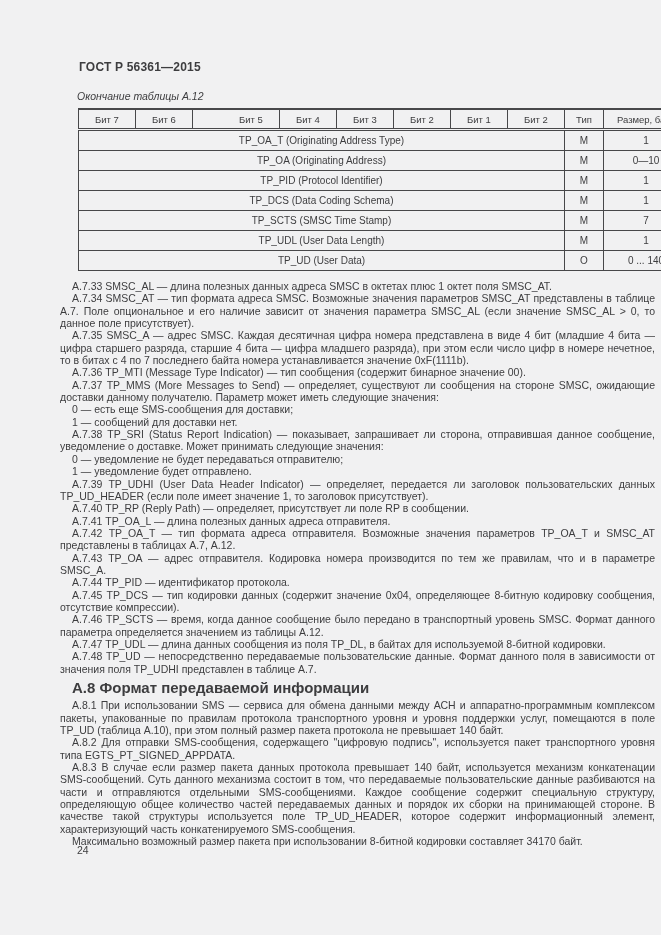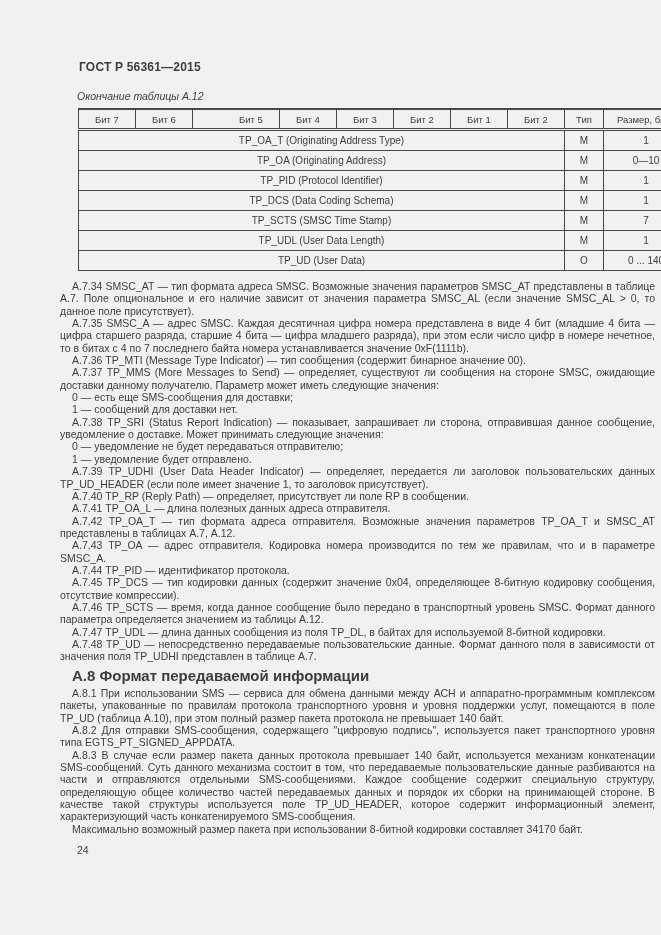--- a/index.html
+++ b/index.html
@@ -116,20 +116,21 @@
       <tr>
         <td colspan="8">TP_UD (User Data)</td>
         <td>O</td>
         <td>0 ... 140</td>
       </tr>
     </tbody>
 </table>
 
 <div class="body-text">
   <div id="paragraphs-a7">
+      <p>А.7.33  SMSC_AL — длина полезных данных адреса SMSC в октетах плюс 1 октет поля SMSC_AT.</p>
       <p>А.7.34  SMSC_AT — тип формата адреса SMSC. Возможные значения параметров SMSC_AT представлены в таблице А.7. Поле опциональное и его наличие зависит от значения параметра SMSC_AL (если значение SMSC_AL &gt; 0, то данное поле присутствует).</p>
       <p>А.7.35  SMSC_A — адрес SMSC. Каждая десятичная цифра номера представлена в виде 4 бит (младшие 4 бита — цифра старшего разряда, старшие 4 бита — цифра младшего разряда), при этом если число цифр в номере нечетное, то в битах с 4 по 7 последнего байта номера устанавливается значение 0xF(1111b).</p>
       <p>А.7.36  TP_MTI (Message Type Indicator) — тип сообщения (содержит бинарное значение 00).</p>
       <p>А.7.37  TP_MMS (More Messages to Send) — определяет, существуют ли сообщения на стороне SMSC, ожидающие доставки данному получателю. Параметр может иметь следующие значения:</p>
       <p>0 — есть еще SMS-сообщения для доставки;</p>
       <p>1 — сообщений для доставки нет.</p>
       <p>А.7.38  TP_SRI (Status Report Indication) — показывает, запрашивает ли сторона, отправившая данное сообщение, уведомление о доставке. Может принимать следующие значения:</p>
       <p>0 — уведомление не будет передаваться отправителю;</p>
       <p>1 — уведомление будет отправлено.</p>
       <p>А.7.39  TP_UDHI (User Data Header Indicator) — определяет, передается ли заголовок пользовательских данных TP_UD_HEADER (если поле имеет значение 1, то заголовок присутствует).</p>

